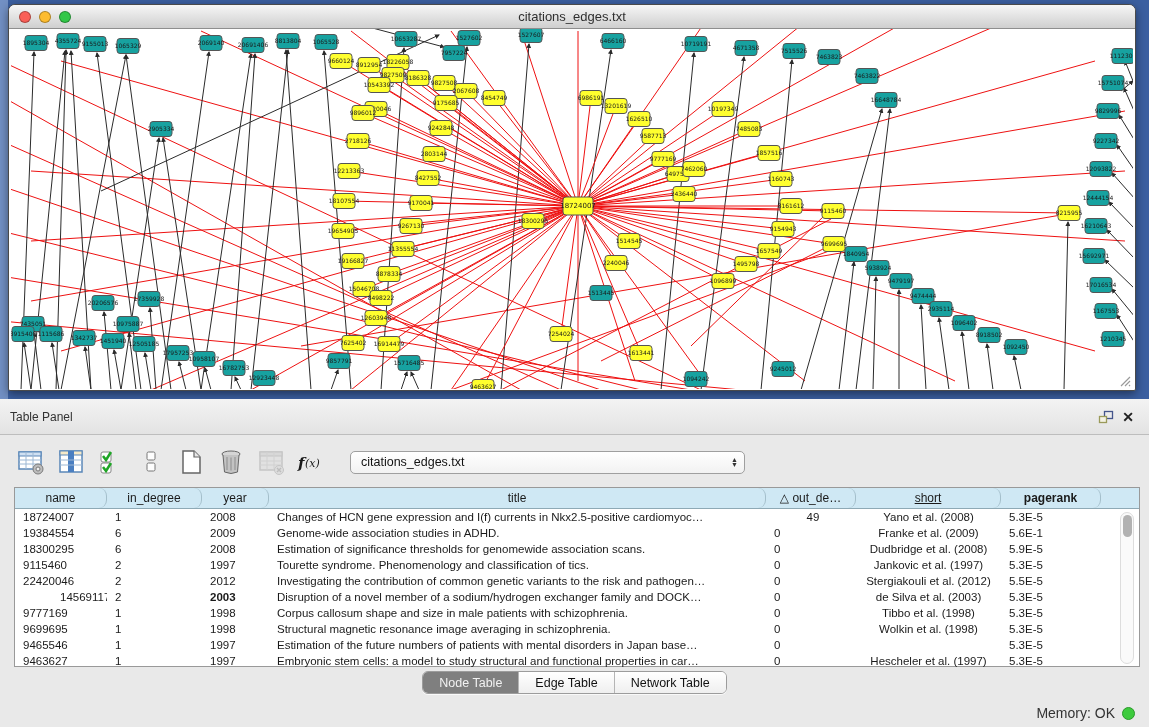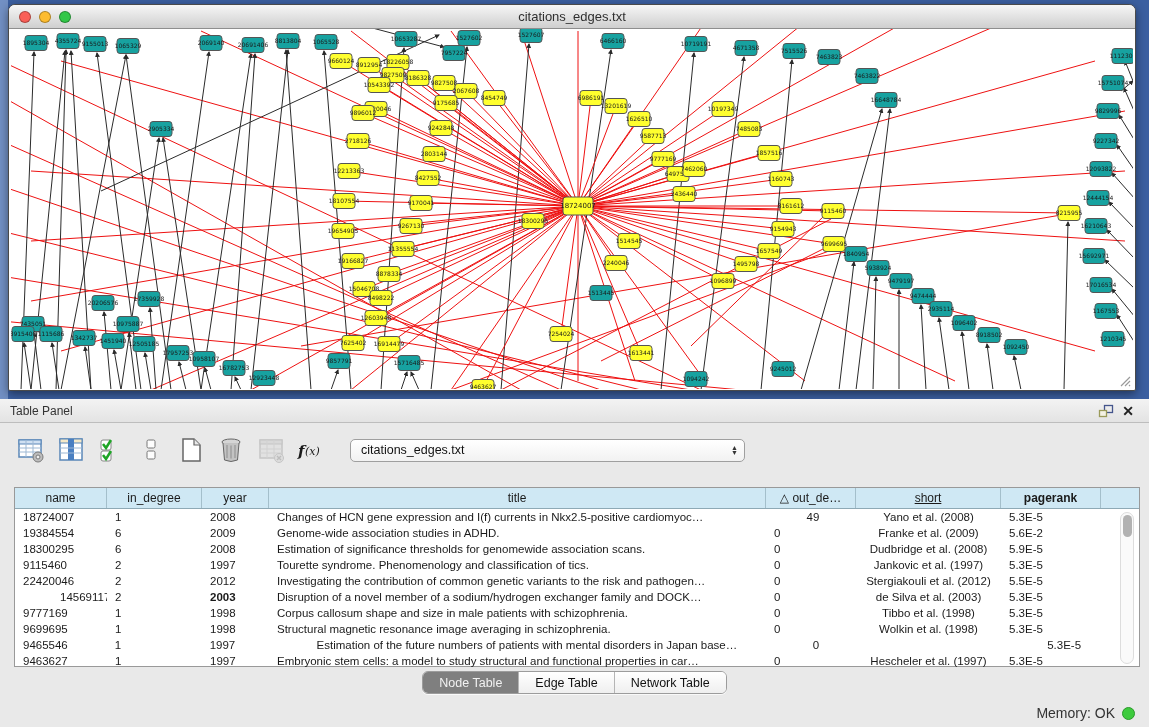--- a/index.html
+++ b/index.html
@@ -18,40 +18,40 @@
   .traffic { display:flex; gap:8px; margin-left:10px; }
   .light { width:12px; height:12px; border-radius:50%; border:1px solid rgba(0,0,0,.3); }
   .light.red { background:#f95f57; } .light.yellow { background:#fdbc2f; } .light.green { background:#32c748; }
   #win-title { position:absolute; left:0; right:0; text-align:center; font-size:13px; color:#2f2f2f; }
   #net-canvas { position:relative; margin:0 2px 2px 2px; height:360px; background:#fff; overflow:hidden; }
   #graph-svg { position:absolute; left:0; top:0; }
   .resize-grip { position:absolute; right:2px; bottom:2px; width:14px; height:14px; }
 
   
   #table-panel { position:absolute; left:0; top:399px; width:1149px; height:328px; background:#e9e9e9; }
-  #panel-header { height:24px; background:linear-gradient(#f3f3f3,#e3e3e3); border-bottom:1px solid #bdbdbd;
+  #panel-header { height:36px; background:linear-gradient(#f3f3f3,#e3e3e3); border-bottom:1px solid #bdbdbd;
     display:flex; align-items:center; padding:0 10px; }
   #panel-title { font-size:12px; color:#333; }
   #panel-header .spacer { flex:1; }
   .hdr-icon { width:22px; height:18px; display:flex; align-items:center; justify-content:center; cursor:default; }
   #panel-close { font-size:14px; font-weight:bold; color:#222; }
 
   #toolbar { display:flex; align-items:center; gap:10px; padding:12px 0 8px 16px; }
   .tb-icon { width:30px; height:30px; display:flex; align-items:center; justify-content:center; }
   .tb-icon.disabled { opacity:.45; }
   #table-selector { width:395px; height:23px; margin-left:14px; background:linear-gradient(#fff,#f2f2f2);
     border:1px solid #9f9f9f; border-radius:5px; display:flex; align-items:center; padding:0 6px 0 10px; }
   #table-selector .val { flex:1; font-size:12.5px; color:#111; }
   .spinner { display:flex; flex-direction:column; line-height:5px; font-size:7px; color:#333; }
 
   #data-table { position:absolute; left:14px; top:88px; width:1126px; height:180px;
     background:#fff; border:1px solid #999; }
   #thead { display:flex; height:21px; background:#cfe8f4; border-bottom:1px solid #8ea9b5; }
   .th { font-size:12px; color:#1a1a1a; display:flex; align-items:center; justify-content:center;
-    border-right:1px solid #a4bfcb; overflow:hidden; white-space:nowrap; }
+    border-right:1px solid #a4bfcb; overflow:hidden; white-space:nowrap;border-radius:8px; }
   #tbody .tr { display:flex; height:16px; }
   .td { font-size:11.5px; color:#1a1a1a; line-height:16px; white-space:nowrap; overflow:hidden;
     text-overflow:clip; padding:0 4px 0 8px; }
   .td.center { text-align:center; padding:0; }
   #vscroll { position:absolute; right:5px; top:24px; width:14px; height:152px;
     background:#fafafa; border:1px solid #ddd; border-radius:7px; }
   #vscroll .thumb { position:absolute; left:2px; top:2px; width:9px; height:22px; background:#b2b2b2; border-radius:5px; }
 
   #tab-bar { position:absolute; left:0; top:272px; width:1149px; display:flex; justify-content:center; }
   #tabs { display:flex; border:1px solid #9c9c9c; border-radius:6px; overflow:hidden;
@@ -797,21 +797,21 @@
             <div class="td center" style="width: 145px;">Yano et al. (2008)</div>
             <div class="td" style="width: 100px;">5.3E-5</div>
           </div>
           <div class="tr">
             <div class="td" style="width: 92px;">19384554</div>
             <div class="td" style="width: 95px;">6</div>
             <div class="td" style="width: 67px;">2009</div>
             <div class="td" style="width: 497px;">Genome-wide association studies in ADHD.</div>
             <div class="td" style="width: 90px;">0</div>
             <div class="td center" style="width: 145px;">Franke et al. (2009)</div>
-            <div class="td" style="width: 100px;">5.6E-2</div>
+            <div class="td" style="width: 100px;">5.6E-1</div>
           </div>
           <div class="tr">
             <div class="td" style="width: 92px;">18300295</div>
             <div class="td" style="width: 95px;">6</div>
             <div class="td" style="width: 67px;">2008</div>
             <div class="td" style="width: 497px;">Estimation of significance thresholds for genomewide association scans.</div>
             <div class="td" style="width: 90px;">0</div>
             <div class="td center" style="width: 145px;">Dudbridge et al. (2008)</div>
             <div class="td" style="width: 100px;">5.9E-5</div>
           </div>
@@ -857,21 +857,21 @@
             <div class="td" style="width: 67px;">1998</div>
             <div class="td" style="width: 497px;">Structural magnetic resonance image averaging in schizophrenia.</div>
             <div class="td" style="width: 90px;">0</div>
             <div class="td center" style="width: 145px;">Wolkin et al. (1998)</div>
             <div class="td" style="width: 100px;">5.3E-5</div>
           </div>
           <div class="tr">
             <div class="td" style="width: 92px;">9465546</div>
             <div class="td" style="width: 95px;">1</div>
             <div class="td" style="width: 67px;">1997</div>
-            <div class="td" style="width: 497px; margin-left: 40px;">Estimation of the future numbers of patients with mental disorders in Japan base…</div>
+            <div class="td" style="width: 497px;">Estimation of the future numbers of patients with mental disorders in Japan base…</div>
             <div class="td" style="width: 90px;">0</div>
             <div class="td center" style="width: 145px; margin-top: 39px;">Nakamura et al. (1997)</div>
             <div class="td" style="width: 100px;">5.3E-5</div>
           </div>
           <div class="tr">
             <div class="td" style="width: 92px;">9463627</div>
             <div class="td" style="width: 95px;">1</div>
             <div class="td" style="width: 67px;">1997</div>
             <div class="td" style="width: 497px;">Embryonic stem cells: a model to study structural and functional properties in car…</div>
             <div class="td" style="width: 90px;">0</div>

